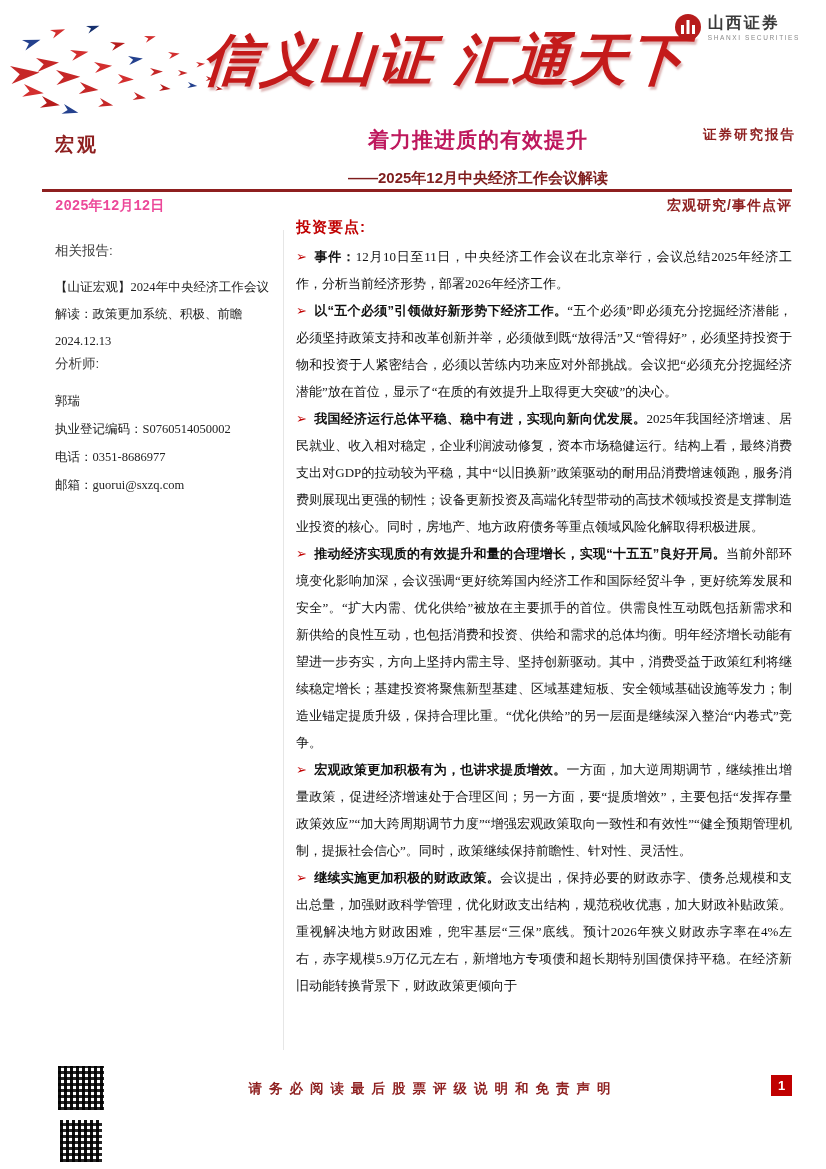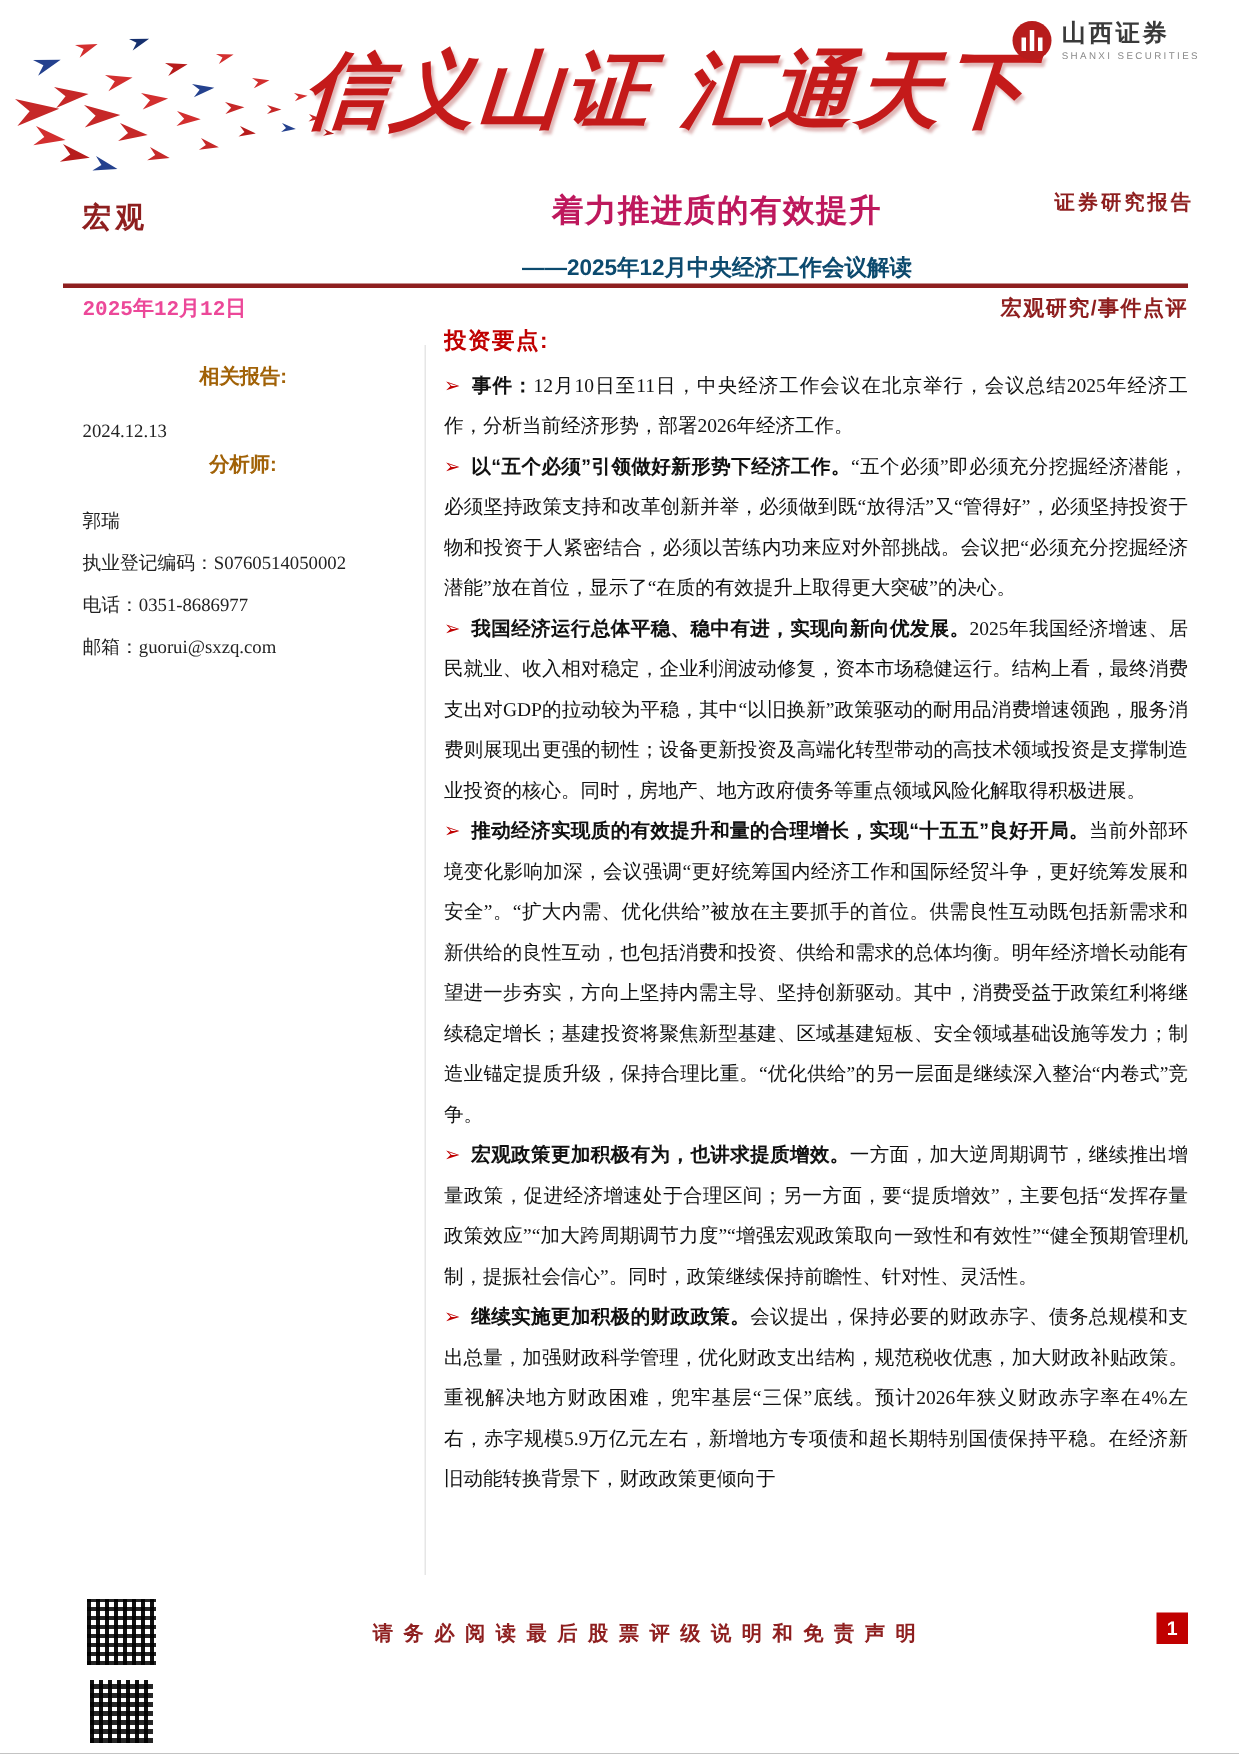--- a/index.html
+++ b/index.html
@@ -30,30 +30,30 @@
   .brand-en{font-family:var(--sans);font-size:6.5px;color:#8a8a8a;letter-spacing:1.6px;margin-top:2px;}
   .report-type{
     position:absolute;top:90px;right:30px;color:var(--maroon);
     font-family:var(--sans);font-weight:700;font-size:13.5px;letter-spacing:2px;margin-top:36px;
   }
 
   
   .category{position:absolute;left:55px;top:132px;font-family:var(--sans);font-weight:700;font-size:19px;color:var(--maroon);letter-spacing:3px;}
   .titleblock{position:absolute;left:170px;right:40px;top:126px;text-align:center;}
   .title{font-family:var(--sans);font-weight:700;font-size:21px;color:#be185d;letter-spacing:1px;}
-  .subtitle{margin-top:15px;font-family:var(--sans);font-weight:700;font-size:15px;color:#0c4a6e;}
+  .subtitle{margin-top:15px;font-family:var(--sans);font-weight:700;font-size:15px;color:#7f1d1d;}
   .rule{position:absolute;left:42px;right:34px;top:189px;height:3px;background:var(--maroon);}
   .daterow{position:absolute;left:55px;right:34px;top:197px;display:flex;justify-content:space-between;align-items:center;}
   .date{font-family:Liberation Mono, monospace;font-weight:700;font-size:14px;color:#ec4899;}
   .section-label{font-family:var(--sans);font-weight:700;font-size:14px;color:var(--maroon);letter-spacing:1px;}
 
   
   .vdivider{position:absolute;left:283px;top:230px;height:820px;width:1px;background:#e6e6e6;}
   .sidebar{position:absolute;left:55px;top:242px;width:214px;font-size:12.5px;color:#222;}
-  .side-label{font-family:var(--sans);font-weight:700;font-size:13.5px;color:#a16207;margin-bottom:14px;text-align:center;}
+  .side-label{font-family:var(--sans);font-weight:400;font-size:13.5px;color:#404040;margin-bottom:14px;}
   .report-title{line-height:27px;text-align:justify;}
   .report-date{line-height:27px;}
   .analyst{}
   .analyst .line{line-height:28px;word-break:break-all;}
   .analyst-name{line-height:28px;}
 
   
   .main{position:absolute;left:296px;top:218px;width:496px;height:834px;overflow:hidden;}
   .highlights{font-family:var(--sans);font-weight:700;font-size:15px;color:var(--red);letter-spacing:1px;margin:0 0 6px 0;}
   .bullet{margin:0;font-size:13px;line-height:27px;text-align:justify;color:#111;}
@@ -145,20 +145,21 @@
   <div class="rule"></div>
   <div class="daterow">
     <span class="date">2025年12月12日</span>
     <span class="section-label">宏观研究/事件点评</span>
   </div>
 
   <div class="vdivider"></div>
 
   <aside class="sidebar">
     <div class="side-label">相关报告:</div>
+    <div class="report-title">【山证宏观】2024年中央经济工作会议解读：政策更加系统、积极、前瞻</div>
     <div class="report-date">2024.12.13</div>
     <div class="analyst">
       <div class="side-label">分析师:</div>
       <div class="analyst-name">郭瑞</div>
       <div class="line">执业登记编码：S0760514050002</div>
       <div class="line">电话：0351-8686977</div>
       <div class="line">邮箱：guorui@sxzq.com</div>
     </div>
   </aside>
 

